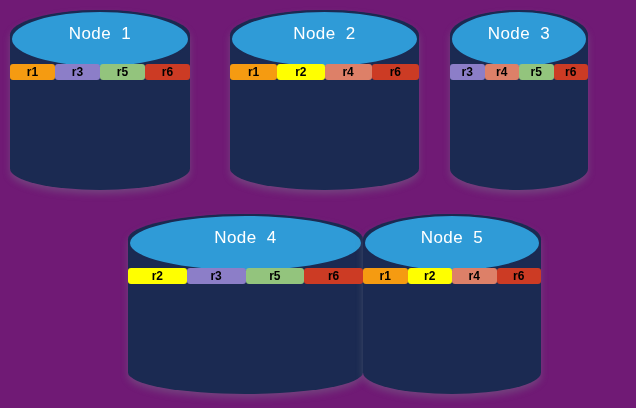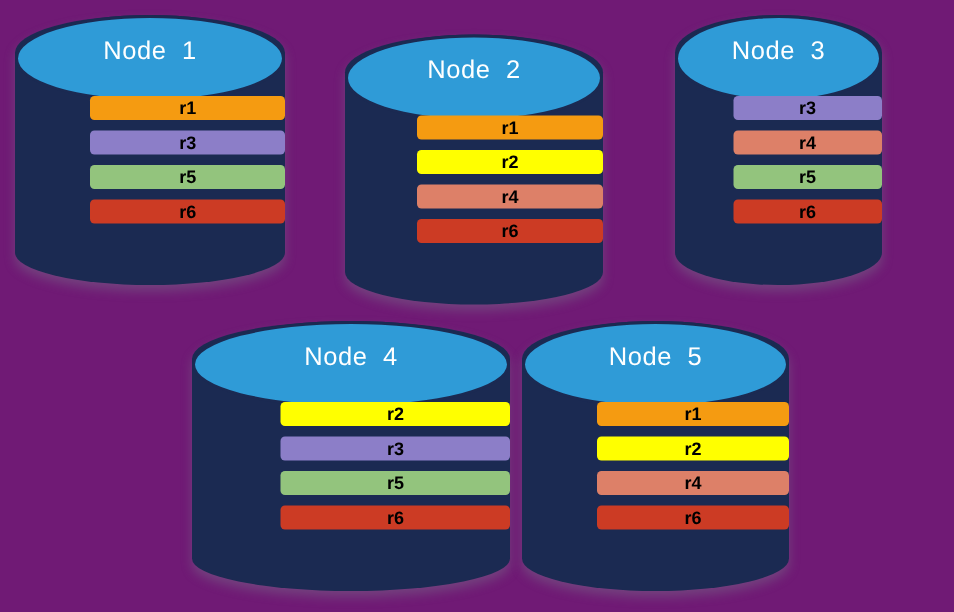--- a/index.html
+++ b/index.html
@@ -59,22 +59,22 @@
   }
 
   
   .bars {
     position: absolute;
     left: 0;
     top: 54px;
     width: 100%;
     z-index: 2;
     display: flex;
-    flex-direction: column;
-    align-items: flex-end;
+    flex-direction: row;
+    align-items: flex-start;
   }
   .bar {
     width: 72%;
     height: 16px;
     margin-bottom: 7px;
     border-radius: 3px;
     color: #000000;
     font-size: 12px;
     font-weight: bold;
     text-align: center;
@@ -90,21 +90,21 @@
       <div class="cyl-body" style="background: rgb(27, 42, 82);"></div>
       <div class="cyl-top" style="background: rgb(47, 155, 215);"></div>
       <div class="node-label" style="color: rgb(255, 255, 255);">Node  1</div>
       <div class="bars">
         <div class="bar" style="background: rgb(245, 155, 17); color: rgb(0, 0, 0);">r1</div>
         <div class="bar" style="background: rgb(140, 126, 200); color: rgb(0, 0, 0);">r3</div>
         <div class="bar" style="background: rgb(147, 196, 125); color: rgb(0, 0, 0);">r5</div>
         <div class="bar" style="background: rgb(204, 59, 36); color: rgb(0, 0, 0);">r6</div>
       </div>
     </div>
-    <div class="node" style="left: 230px; top: 23px; width: 172px; height: 180px;">
+    <div class="node" style="left: 230px; top: 10px; width: 143px; height: 180px; padding-left: 46px;">
       <div class="cyl-body" style="background: rgb(27, 42, 82);"></div>
       <div class="cyl-top" style="background: rgb(47, 155, 215);"></div>
       <div class="node-label" style="color: rgb(255, 255, 255);">Node  2</div>
       <div class="bars">
         <div class="bar" style="background: rgb(245, 155, 17); color: rgb(0, 0, 0);">r1</div>
         <div class="bar" style="background: rgb(255, 255, 0); color: rgb(0, 0, 0);">r2</div>
         <div class="bar" style="background: rgb(221, 128, 104); color: rgb(0, 0, 0);">r4</div>
         <div class="bar" style="background: rgb(204, 59, 36); color: rgb(0, 0, 0);">r6</div>
       </div>
     </div>
@@ -112,32 +112,32 @@
       <div class="cyl-body" style="background: rgb(27, 42, 82);"></div>
       <div class="cyl-top" style="background: rgb(47, 155, 215);"></div>
       <div class="node-label" style="color: rgb(255, 255, 255);">Node  3</div>
       <div class="bars">
         <div class="bar" style="background: rgb(140, 126, 200); color: rgb(0, 0, 0);">r3</div>
         <div class="bar" style="background: rgb(221, 128, 104); color: rgb(0, 0, 0);">r4</div>
         <div class="bar" style="background: rgb(147, 196, 125); color: rgb(0, 0, 0);">r5</div>
         <div class="bar" style="background: rgb(204, 59, 36); color: rgb(0, 0, 0);">r6</div>
       </div>
     </div>
-    <div class="node" style="left: 128px; top: 214px; width: 212px; height: 180px;">
+    <div class="node" style="left: 128px; top: 214px; width: 190px; height: 180px; padding-left: 45px;">
       <div class="cyl-body" style="background: rgb(27, 42, 82);"></div>
       <div class="cyl-top" style="background: rgb(47, 155, 215);"></div>
       <div class="node-label" style="color: rgb(255, 255, 255);">Node  4</div>
       <div class="bars">
         <div class="bar" style="background: rgb(255, 255, 0); color: rgb(0, 0, 0);">r2</div>
         <div class="bar" style="background: rgb(140, 126, 200); color: rgb(0, 0, 0);">r3</div>
         <div class="bar" style="background: rgb(147, 196, 125); color: rgb(0, 0, 0);">r5</div>
         <div class="bar" style="background: rgb(204, 59, 36); color: rgb(0, 0, 0);">r6</div>
       </div>
     </div>
-    <div class="node" style="left: 348px; top: 214px; width: 178px; height: 180px;">
+    <div class="node" style="left: 363px; top: 214px; width: 178px; height: 180px;">
       <div class="cyl-body" style="background: rgb(27, 42, 82);"></div>
       <div class="cyl-top" style="background: rgb(47, 155, 215);"></div>
       <div class="node-label" style="color: rgb(255, 255, 255);">Node  5</div>
       <div class="bars">
         <div class="bar" style="background: rgb(245, 155, 17); color: rgb(0, 0, 0);">r1</div>
         <div class="bar" style="background: rgb(255, 255, 0); color: rgb(0, 0, 0);">r2</div>
         <div class="bar" style="background: rgb(221, 128, 104); color: rgb(0, 0, 0);">r4</div>
         <div class="bar" style="background: rgb(204, 59, 36); color: rgb(0, 0, 0);">r6</div>
       </div>
     </div>

